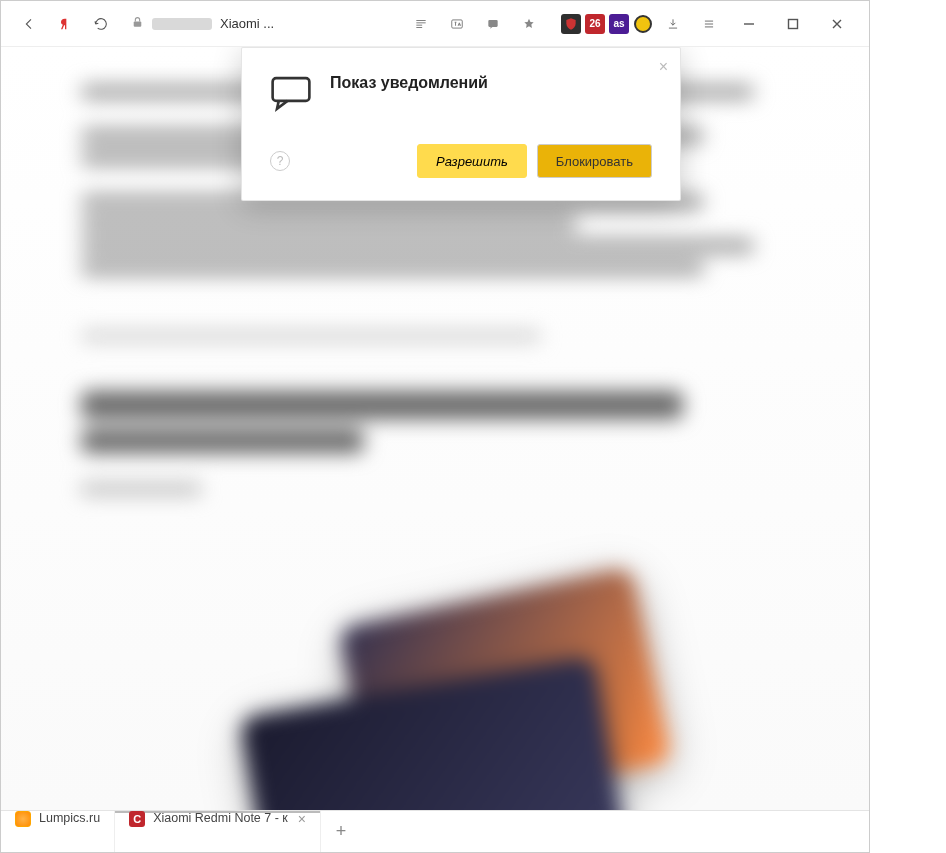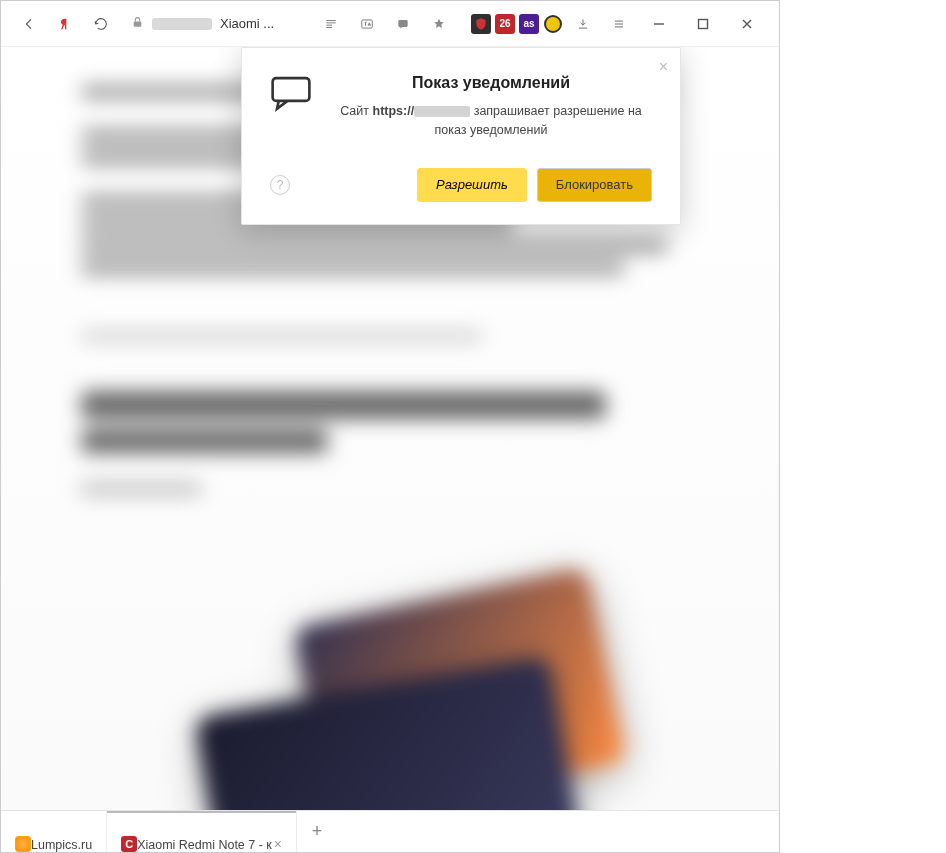--- a/index.html
+++ b/index.html
@@ -1,18 +1,18 @@
 <!DOCTYPE html>
 <html><head>
 <meta charset="utf-8">
 <style>
   * { box-sizing: border-box; margin: 0; padding: 0; }
   html, body { width: 946px; height: 853px; font-family: Arial, sans-serif; background: #fff; overflow: hidden; }
 
-  .browser-window { width: 780px; height: 853px; background: #fff; display: flex; flex-direction: column; border: 1px solid #ccc; }
+  .browser-window { width: 870px; height: 853px; background: #fff; display: flex; flex-direction: column; border: 1px solid #ccc; }
 
   
   .toolbar { height: 46px; display: flex; align-items: center; padding: 0 12px; gap: 4px; border-bottom: 1px solid #eee; background: #fff; }
   .tb-btn { width: 32px; height: 32px; display:flex; align-items:center; justify-content:center; color:#666; border-radius:4px; cursor:pointer; }
   .tb-btn svg { width:16px; height:16px; fill:none; stroke:#555; stroke-width:1.6; }
   .tb-btn.small svg { width:14px; height:14px; }
   .addr-bar { flex: 1; height: 30px; display:flex; align-items:center; gap:8px; padding:0 10px; border-radius:6px; }
   .addr-lock { color:#888; }
   .addr-domain { width:60px; height:12px; background:#d9d9d9; border-radius:3px; }
   .addr-title { font-size:13px; color:#333; white-space:nowrap; }
@@ -48,21 +48,21 @@
   .popover-body { font-size:12.5px; color:#444; line-height:1.5; }
   .popover-body .site-smudge { display:inline-block; width:56px; height:11px; background:#d4d4d4; border-radius:2px; vertical-align:middle; }
   .popover-actions { display:flex; align-items:center; gap:10px; margin-top:28px; }
   .popover-help { width:20px; height:20px; border:1.5px solid #ccc; border-radius:50%; color:#bbb; font-size:12px; display:flex; align-items:center; justify-content:center; }
   .popover-actions .spacer { flex:1; }
   .btn { height:34px; padding:0 18px; border-radius:3px; font-size:13px; border:1px solid #ccc; background:#eab308; color:#333; cursor:pointer; display:flex; align-items:center; }
   .btn.primary { background:#ffdb4d; border-color:#ffdb4d; color:#000; font-weight:500;font-style:italic; }
 
   
   .tabstrip { height:42px; background:#fff; border-top:1px solid #e4e4e4; display:flex; align-items:stretch; }
-  .tab { display:flex; align-items:flex-end; padding:0 14px; font-size:12.5px; color:#444; border-right:1px solid #eee; position:relative; cursor:pointer; max-width:220px; }
+  .tab { display:flex; align-items:flex-start; gap:8px; padding:0 14px; font-size:12.5px; color:#444; border-right:1px solid #eee; position:relative; cursor:pointer; max-width:220px; }
   .tab.active { background:#fff; box-shadow: inset 0 2px 0 #bbb; }
   .tab .favicon { width:16px; height:16px; border-radius:3px; flex:none; }
   .fav-orange { background: radial-gradient(circle,#ffb347,#ff8c00); border:1px solid #ffa500; border-radius:50%; }
   .fav-red { background:#c0272d; color:#fff; font-size:11px; font-weight:bold; display:flex; align-items:center; justify-content:center; }
   .tab .label { white-space:nowrap; overflow:hidden; text-overflow:ellipsis; }
   .tab .tab-close { color:#999; font-size:14px; margin-left:2px; }
   .newtab { width:40px; display:flex; align-items:center; justify-content:center; color:#888; font-size:18px; cursor:pointer; }
 </style>
 </head>
 <body>
@@ -187,25 +187,20 @@
       <div class="close">×</div>
       <div class="popover-head">
         <div class="popover-icon">
           <svg viewBox="0 0 48 40">
               <rect x="3" y="3" width="42" height="26" rx="4"></rect>
               <path d="M10 29l-2 9 12-9"></path>
             </svg>
         </div>
         <div>
           <div class="popover-title">Показ уведомлений</div>
-          <div class="popover-body">
-            <span>Сайт</span>
-            <b>https://</b><span class="site-smudge"></span>
-            <span>запрашивает разрешение на показ уведомлений</span>
-          </div>
         </div>
       </div>
       <div class="popover-actions">
         <div class="popover-help">?</div>
         <div class="spacer"></div>
         <div class="btn primary">Разрешить</div>
         <div class="btn">Блокировать</div>
       </div>
     </div>
   </div>

